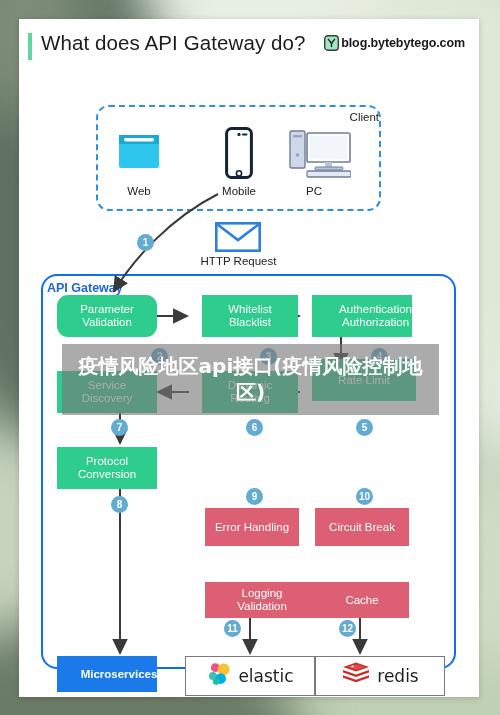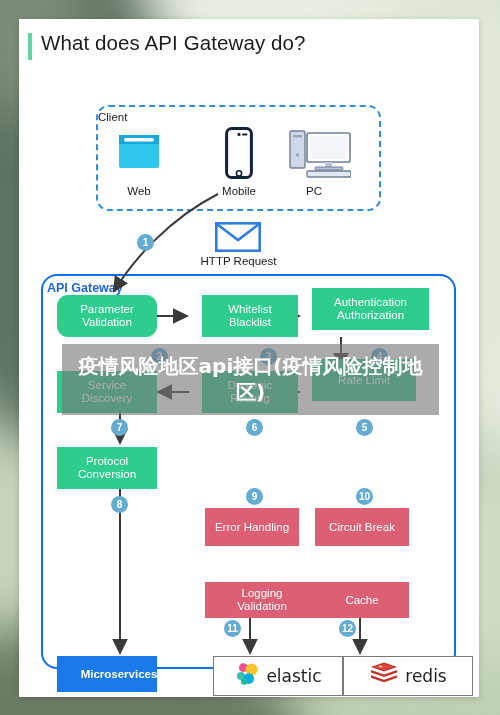--- a/index.html
+++ b/index.html
@@ -45,35 +45,35 @@
   
   .node {
     position:absolute; display:flex; align-items:center; justify-content:center;
     text-align:center; color:#fff; line-height:1.12;
   }
   .green { background:#2ecc8d; font-size:11.5px; }
   .pink  { background:#dd5f73; font-size:11.5px; }
   .blue-btn { background:#1a7aea; font-size:11.5px; font-weight:600; color:#fff; }
   .white-box {
     background:#fff; border:1.4px solid #7a7a7a;
-    display:flex; align-items:center; justify-content:center; gap:6px;margin-left:28px;
+    display:flex; align-items:center; justify-content:center; gap:6px;
   }
   .badge {
     position:absolute; width:17px; height:17px; border-radius:50%;
     background:#63abd0; color:#fff; font-size:10px; font-weight:700;
     display:flex; align-items:center; justify-content:center; z-index:6;
   }
   .lbl { position:absolute; font-size:11.5px; color:#222; text-align:center; }
 
   
   #client-box {
     position:absolute; left:77px; top:86px; width:285px; height:106px;
     border:2.4px dashed #2f8ede; border-radius:13px;
   }
-  #client-label { position:absolute; left:0; top:4px; width:100%; text-align:left; font-size:11.5px; color:#222; }
+  #client-label { position:absolute; left:0; top:4px; width:100%; text-align:right; font-size:11.5px; color:#222; }
 
   
   #gw-box {
     position:absolute; left:22px; top:255px; width:415px; height:395px;
     border:2px solid #0d6ef0; border-radius:16px;
   }
   #gw-label {
     position:absolute; left:4px; top:5px; width:100%; text-align:left;
     font-size:12.5px; font-weight:700; color:#2166d8;
   }
@@ -104,20 +104,30 @@
   <div class="blob b7"></div>
     <div class="blob b6"></div>
     <div class="blob b5"></div>
 </div>
 
 <div id="card">
 
   <div id="header">
     <div id="accent-bar"></div>
     <div id="page-title">What does API Gateway do?</div>
+    <div id="brand">
+      <span id="brand-logo">
+        <svg width="15" height="16" viewBox="0 0 15 16">
+          <rect x="0.7" y="0.7" width="13.6" height="14.6" rx="3.2" fill="#9fe8c4" stroke="#3a3a3a" stroke-width="1.4"></rect>
+          <path d="M4.4 4.4 L7.5 8.2 L10.6 4.4" fill="none" stroke="#2a2a2a" stroke-width="1.5" stroke-linecap="round"></path>
+          <path d="M7.5 8.2 L7.5 11.4" fill="none" stroke="#2a2a2a" stroke-width="1.5" stroke-linecap="round"></path>
+        </svg>
+      </span>
+      <span id="brand-text">blog.bytebytego.com</span>
+    </div>
   </div>
 
   <div id="client-box">
     <div id="client-label">Client</div>
   </div>
 
   <div class="lbl" style="left:95px;top:166px;width:50px;">Web</div>
   <div style="position:absolute;left:99px;top:112px;">
     <svg width="42" height="44" viewBox="0 0 42 44">
       <rect x="1" y="4" width="40" height="33" rx="2" fill="#2fc6ee"></rect>
@@ -195,21 +205,21 @@
   <div class="node green" style="left:38px;top:276px;width:100px;height:42px;border-radius:11px;">
     <span><span>Parameter</span><br><span>Validation</span></span>
   </div>
   <div class="badge" style="left:132px;top:329px;">2</div>
 
   <div class="node green" style="left:183px;top:276px;width:96px;height:42px;">
     <span><span>Whitelist</span><br><span>Blacklist</span></span>
   </div>
   <div class="badge" style="left:241px;top:329px;">3</div>
 
-  <div class="node green" style="left:293px;top:269px;width:117px;height:42px;">
+  <div class="node green" style="left:293px;top:276px;width:100px;height:42px;justify-content:flex-end;">
     <span><span>Authentication</span><br><span>Authorization</span></span>
   </div>
   <div class="badge" style="left:352px;top:329px;">4</div>
 
   <div class="node green" style="left:293px;top:340px;width:104px;height:42px;">
     <span>Rate Limit</span>
   </div>
   <div class="badge" style="left:337px;top:400px;">5</div>
 
   <div class="node green" style="left:183px;top:352px;width:96px;height:42px;">

